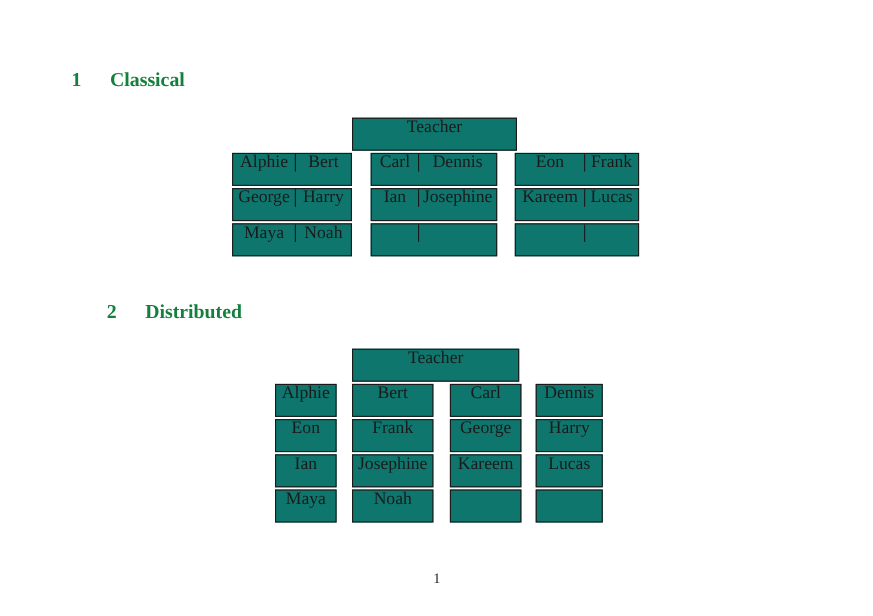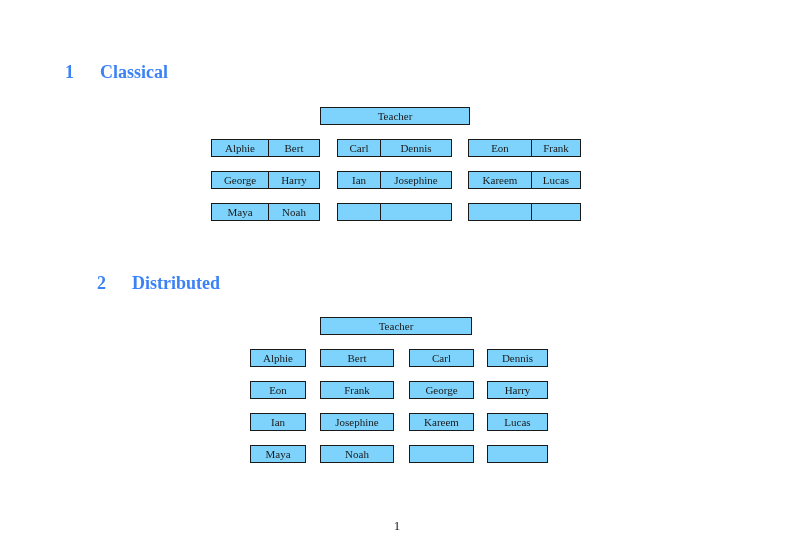--- a/index.html
+++ b/index.html
@@ -14,34 +14,34 @@
     background: #ffffff;
     font-family: "Liberation Serif", "DejaVu Serif", serif;
     color: #1a1a1a;
     overflow: hidden;
   }
   .heading {
     position: absolute;
     left: 65px;
     font-size: 18px;
     font-weight: bold;
-    color: #3b82f6;
+    color: #15803d;
     white-space: nowrap;
   }
   .heading .sec-num {
     display: inline-block;
     width: 35px;
   }
   .box {
     position: absolute;
     box-sizing: border-box;
     border: 1px solid #1a1a1a;
-    background: #7dd3fc;
-    height: 18px;
-    font-size: 11px;
+    background: #0f766e;
+    height: 30px;
+    font-size: 16px;
     line-height: 16px;
     text-align: center;
     white-space: nowrap;
   }
   .pair {
     display: flex;
   }
   .pair .cell-l {
     box-sizing: border-box;
     border-right: 1px solid #1a1a1a;

